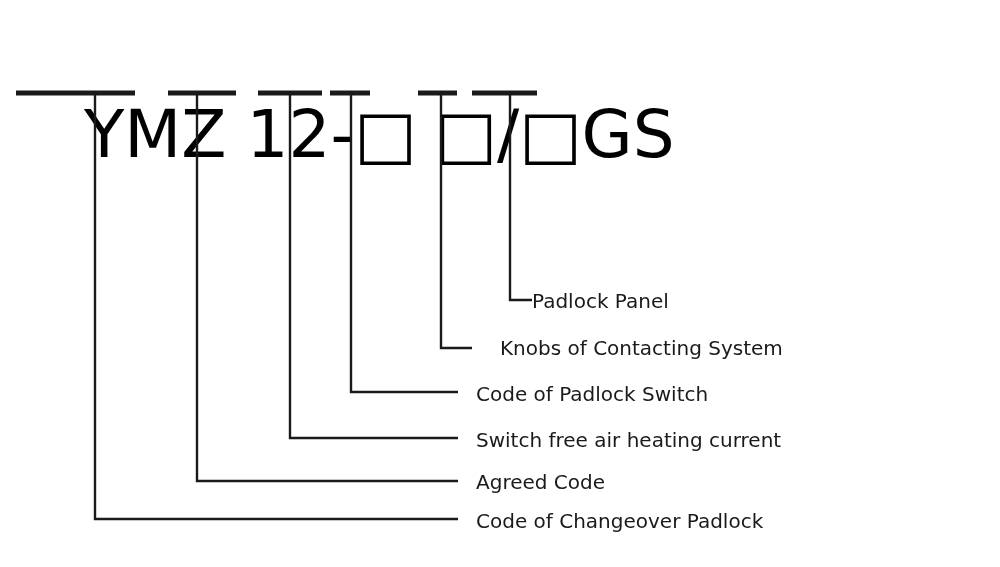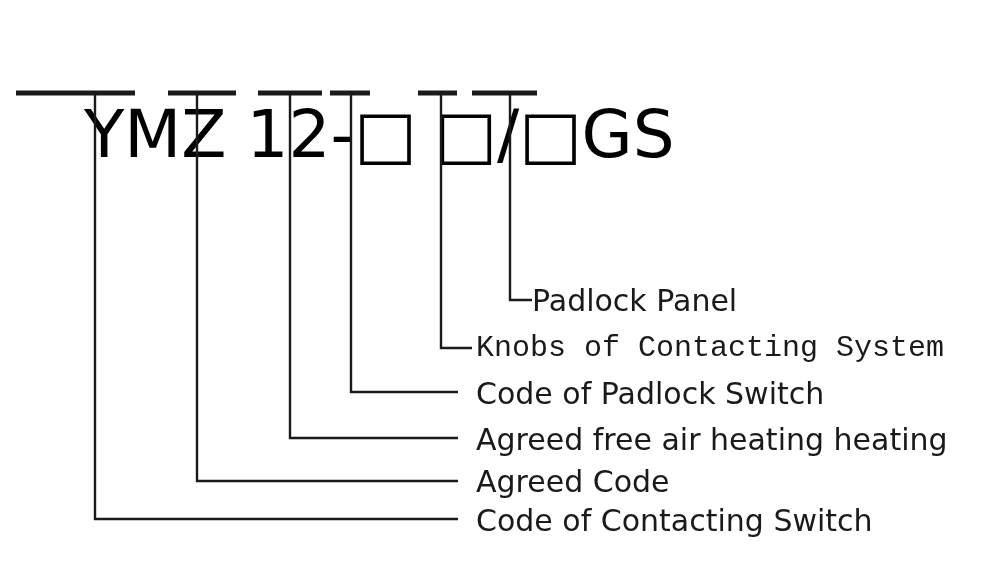--- a/index.html
+++ b/index.html
@@ -41,21 +41,21 @@
     position: absolute;
     left: 0;
     top: 0;
     width: 1000px;
     height: 567px;
   }
 
   
   .label {
     position: absolute;
-    font-size: 30px;
+    font-size: 20px;
     line-height: 30px;
     color: #1a1a1a;
     white-space: nowrap;
   }
 </style>
 </head>
 <body>
 
 <div id="stage">
 
@@ -77,20 +77,20 @@
         <polyline points="441,93 441,348 472,348"></polyline>
         <polyline points="351,93 351,392 458,392"></polyline>
         <polyline points="290,93 290,438 458,438"></polyline>
         <polyline points="197,93 197,481 458,481"></polyline>
         <polyline points="95,93 95,519 458,519"></polyline>
       </g>
   </svg>
 
   <div id="labels">
       <div class="label" style="left: 532px; top: 286px;">Padlock Panel</div>
-      <div class="label" style="left: 476px; top: 333px; font-family: Liberation Mono, monospace;">Knobs of Contacting System</div>
+      <div class="label" style="left: 500px; top: 333px;">Knobs of Contacting System</div>
       <div class="label" style="left: 476px; top: 379px;">Code of Padlock Switch</div>
-      <div class="label" style="left: 476px; top: 425px;">Agreed free air heating heating</div>
+      <div class="label" style="left: 476px; top: 425px;">Switch free air heating current</div>
       <div class="label" style="left: 476px; top: 467px;">Agreed Code</div>
-      <div class="label" style="left: 476px; top: 506px;">Code of Contacting Switch</div>
+      <div class="label" style="left: 476px; top: 506px;">Code of Changeover Padlock</div>
     </div>
 
 </div>
 
 </body></html>

